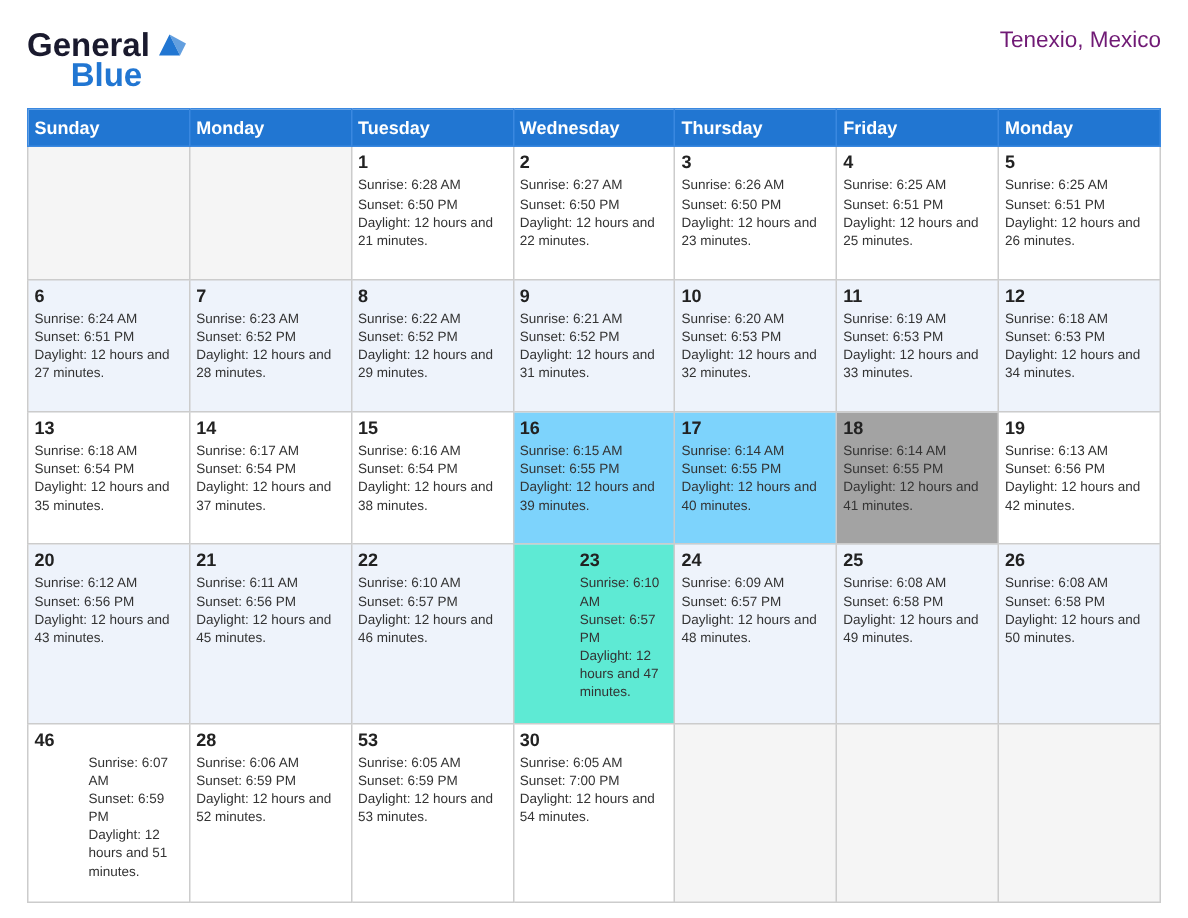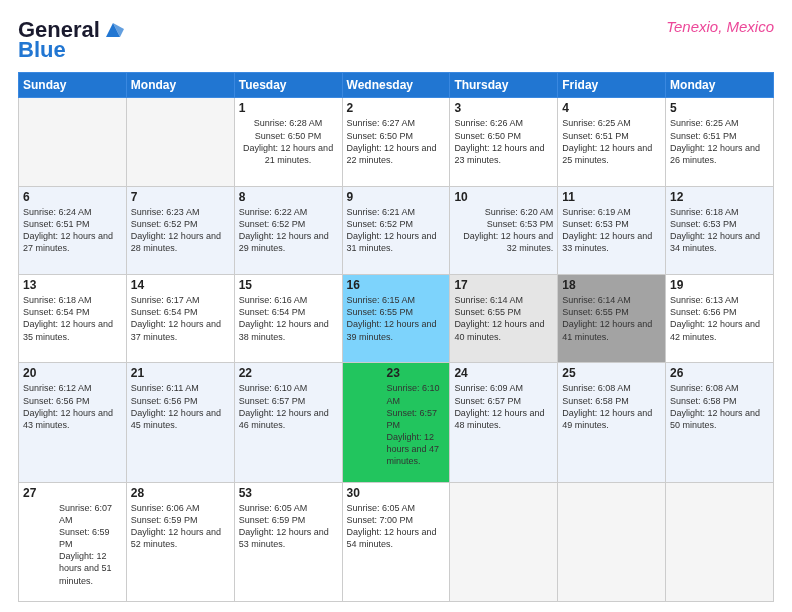--- a/index.html
+++ b/index.html
@@ -45,22 +45,21 @@
       text-align: right;
     }
     .title-month {
       font-size: 32px;
       font-weight: bold;
       color: #1a1a2e;
       line-height: 1.1;
     }
     .title-location {
       font-size: 15px;
-      color: #ec4899;
-      font-style: italic;
+      color: #701a75;
     }
     .calendar {
       flex: 1;
       border: 1px solid #ccc;
       border-collapse: collapse;
       width: 100%;
       table-layout: fixed;
     }
     .calendar th {
       background: #2176d2;
@@ -99,21 +98,21 @@
   <div class="header">
     <div class="logo">
       <div style="display:flex;flex-direction:column;line-height:1.1">
         <span style="display:flex;align-items:center;">
           <span class="logo-general">General</span>
           <svg width="22" height="20" viewBox="0 0 22 20" style="margin-left:2px;margin-bottom:2px;">
             <polygon points="4,18 11,4 18,18" fill="#2176d2"></polygon>
             <polygon points="11,4 18,18 22,10" fill="#2176d2" opacity="0.7"></polygon>
           </svg>
         </span>
-        <span class="logo-blue" style="margin-top:-4px;">Blue</span>
+        <span class="logo-blue" style="margin-top:-4px;text-align:center;">Blue</span>
       </div>
     </div>
     <div class="title-block">
       <div class="title-location">Tenexio, Mexico</div>
     </div>
   </div>
 
   <table class="calendar">
     <thead>
       <tr>
@@ -125,21 +124,21 @@
         <th>Friday</th>
         <th>Monday</th>
       </tr>
     </thead>
     <tbody id="calendar-body">
     <tr>
           <td style="background: rgb(245, 245, 245);"></td>
           <td style="background: rgb(245, 245, 245);"></td>
           <td style="background: rgb(255, 255, 255);">
             <span class="day-number">1</span>
-            <div class="day-info" style="white-space: pre-line; text-align: center;">Sunrise: 6:28 AM
+            <div class="day-info" style="white-space: pre-line;">Sunrise: 6:28 AM
 Sunset: 6:50 PM
 Daylight: 12 hours and 21 minutes.</div>
           </td>
           <td style="background: rgb(255, 255, 255);">
             <span class="day-number">2</span>
             <div class="day-info" style="white-space: pre-line;">Sunrise: 6:27 AM
 Sunset: 6:50 PM
 Daylight: 12 hours and 22 minutes.</div>
           </td>
           <td style="background: rgb(255, 255, 255);">
@@ -181,21 +180,21 @@
 Daylight: 12 hours and 29 minutes.</div>
           </td>
           <td style="background: rgb(238, 243, 251);">
             <span class="day-number">9</span>
             <div class="day-info" style="white-space: pre-line;">Sunrise: 6:21 AM
 Sunset: 6:52 PM
 Daylight: 12 hours and 31 minutes.</div>
           </td>
           <td style="background: rgb(238, 243, 251);">
             <span class="day-number">10</span>
-            <div class="day-info" style="white-space: pre-line; text-align: right;">Sunrise: 6:20 AM
+            <div class="day-info" style="white-space: pre-line;">Sunrise: 6:20 AM
 Sunset: 6:53 PM
 Daylight: 12 hours and 32 minutes.</div>
           </td>
           <td style="background: rgb(238, 243, 251);">
             <span class="day-number">11</span>
             <div class="day-info" style="white-space: pre-line;">Sunrise: 6:19 AM
 Sunset: 6:53 PM
 Daylight: 12 hours and 33 minutes.</div>
           </td>
           <td style="background: rgb(238, 243, 251);">
@@ -223,21 +222,21 @@
             <div class="day-info" style="white-space: pre-line;">Sunrise: 6:16 AM
 Sunset: 6:54 PM
 Daylight: 12 hours and 38 minutes.</div>
           </td>
           <td style="background: #7dd3fc;">
             <span class="day-number">16</span>
             <div class="day-info" style="white-space: pre-line;">Sunrise: 6:15 AM
 Sunset: 6:55 PM
 Daylight: 12 hours and 39 minutes.</div>
           </td>
-          <td style="background: #e5e5e5; margin-top: 15px;">
+          <td style="background: #7dd3fc; margin-top: 15px;">
             <span class="day-number">17</span>
             <div class="day-info" style="white-space: pre-line;">Sunrise: 6:14 AM
 Sunset: 6:55 PM
 Daylight: 12 hours and 40 minutes.</div>
           </td>
           <td style="background: #a3a3a3;">
             <span class="day-number">18</span>
             <div class="day-info" style="white-space: pre-line;">Sunrise: 6:14 AM
 Sunset: 6:55 PM
 Daylight: 12 hours and 41 minutes.</div>
@@ -261,21 +260,21 @@
             <div class="day-info" style="white-space: pre-line;">Sunrise: 6:11 AM
 Sunset: 6:56 PM
 Daylight: 12 hours and 45 minutes.</div>
           </td>
           <td style="background: rgb(238, 243, 251);">
             <span class="day-number">22</span>
             <div class="day-info" style="white-space: pre-line;">Sunrise: 6:10 AM
 Sunset: 6:57 PM
 Daylight: 12 hours and 46 minutes.</div>
           </td>
-          <td style="background: #22c55e; padding-left: 44px;">
+          <td style="background: #5eead4; padding-left: 44px;">
             <span class="day-number">23</span>
             <div class="day-info" style="white-space: pre-line;">Sunrise: 6:10 AM
 Sunset: 6:57 PM
 Daylight: 12 hours and 47 minutes.</div>
           </td>
           <td style="background: rgb(238, 243, 251);">
             <span class="day-number">24</span>
             <div class="day-info" style="white-space: pre-line;">Sunrise: 6:09 AM
 Sunset: 6:57 PM
 Daylight: 12 hours and 48 minutes.</div>
@@ -288,21 +287,21 @@
           </td>
           <td style="background: rgb(238, 243, 251);">
             <span class="day-number">26</span>
             <div class="day-info" style="white-space: pre-line;">Sunrise: 6:08 AM
 Sunset: 6:58 PM
 Daylight: 12 hours and 50 minutes.</div>
           </td>
         </tr>
         <tr>
           <td style="background: rgb(255, 255, 255);">
-            <span class="day-number">27</span>
+            <span class="day-number">46</span>
             <div class="day-info" style="white-space: pre-line; margin-left: 36px;">Sunrise: 6:07 AM
 Sunset: 6:59 PM
 Daylight: 12 hours and 51 minutes.</div>
           </td>
           <td style="background: rgb(255, 255, 255);">
             <span class="day-number">28</span>
             <div class="day-info" style="white-space: pre-line;">Sunrise: 6:06 AM
 Sunset: 6:59 PM
 Daylight: 12 hours and 52 minutes.</div>
           </td>

